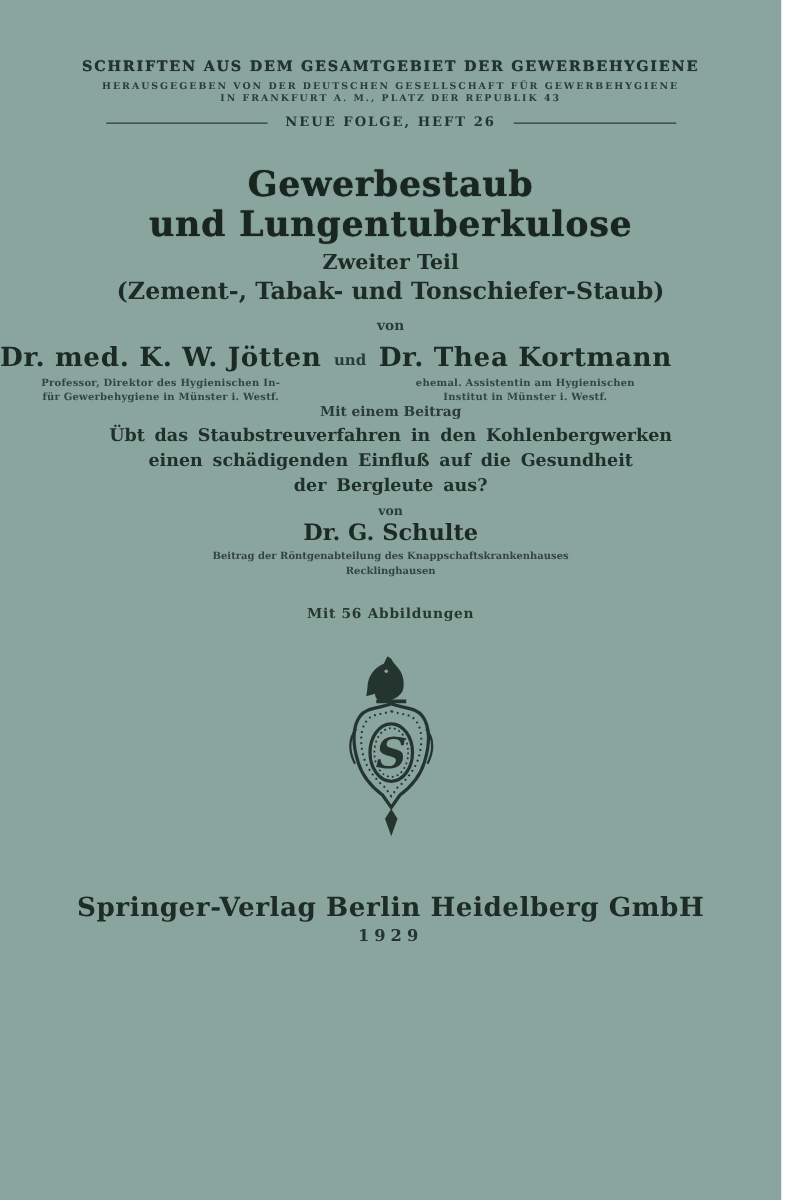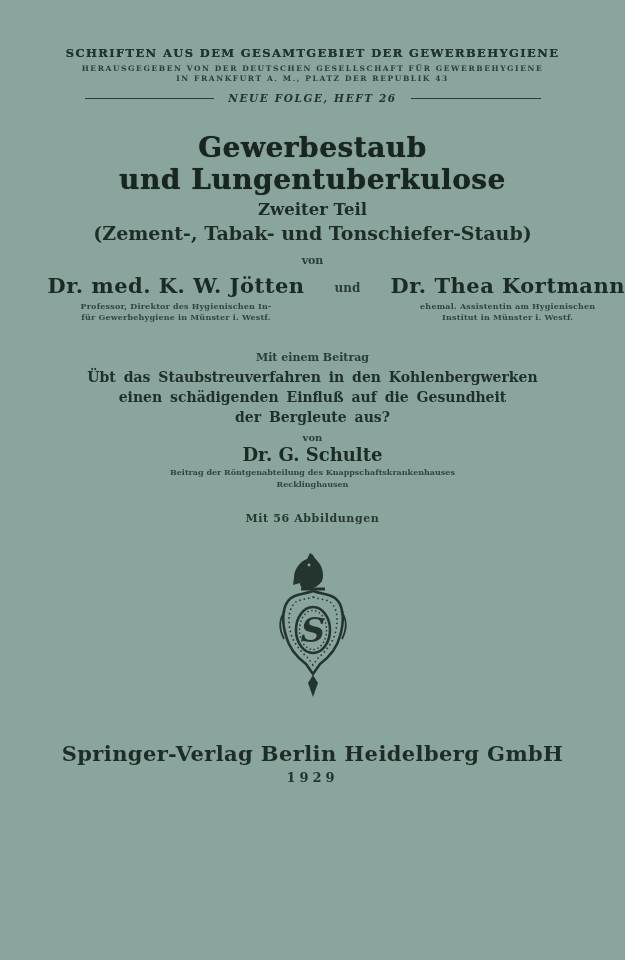--- a/index.html
+++ b/index.html
@@ -33,21 +33,20 @@
     margin-top: 4px;
     color: #2b3d37;
   }
   .series-line3 { margin-top: 1px; }
   .series-rule-row {
     display: flex;
     align-items: center;
     justify-content: center;
     width: 456px;
     margin: 9px auto 0 auto;
-    font-style: italic;
   }
   .rule {
     flex: 1;
     height: 0;
     border-top: 1.6px solid #2b3d37;
   }
   .series-folge {
     font-size: 10.5px;
     font-weight: bold;
     letter-spacing: 1.6px;
@@ -79,24 +78,24 @@
   }
   .von-label {
     margin-top: 10px;
     font-size: 11px;
     font-weight: bold;
     color: #2b3d37;
   }
   
   .authors-row {
     display: flex;
-    justify-content: flex-end;
+    justify-content: flex-start;
     align-items: flex-start;
     margin-top: 6px;
-    gap: 30px;
+    gap: 10px;
   }
   .author-name {
     font-size: 21px;
     font-weight: bold;
     color: #1b2a24;
     white-space: nowrap;
     letter-spacing: 0.5px;
   }
   .author-connector {
     font-size: 12px;
@@ -108,21 +107,20 @@
     margin-top: 3px;
     font-size: 8px;
     font-weight: bold;
     line-height: 1.35;
     letter-spacing: 0.2px;
     color: #33453f;
   }
   .affil-line { display: block; }
   
   .contrib-intro {
-    margin-top: 28px;
     font-size: 11px;
     font-weight: bold;
     color: #2b3d37;
     text-align: center;
   }
   .contrib-question {
     margin-top: 3px;
     font-size: 14px;
     font-weight: bold;
     line-height: 1.45;

